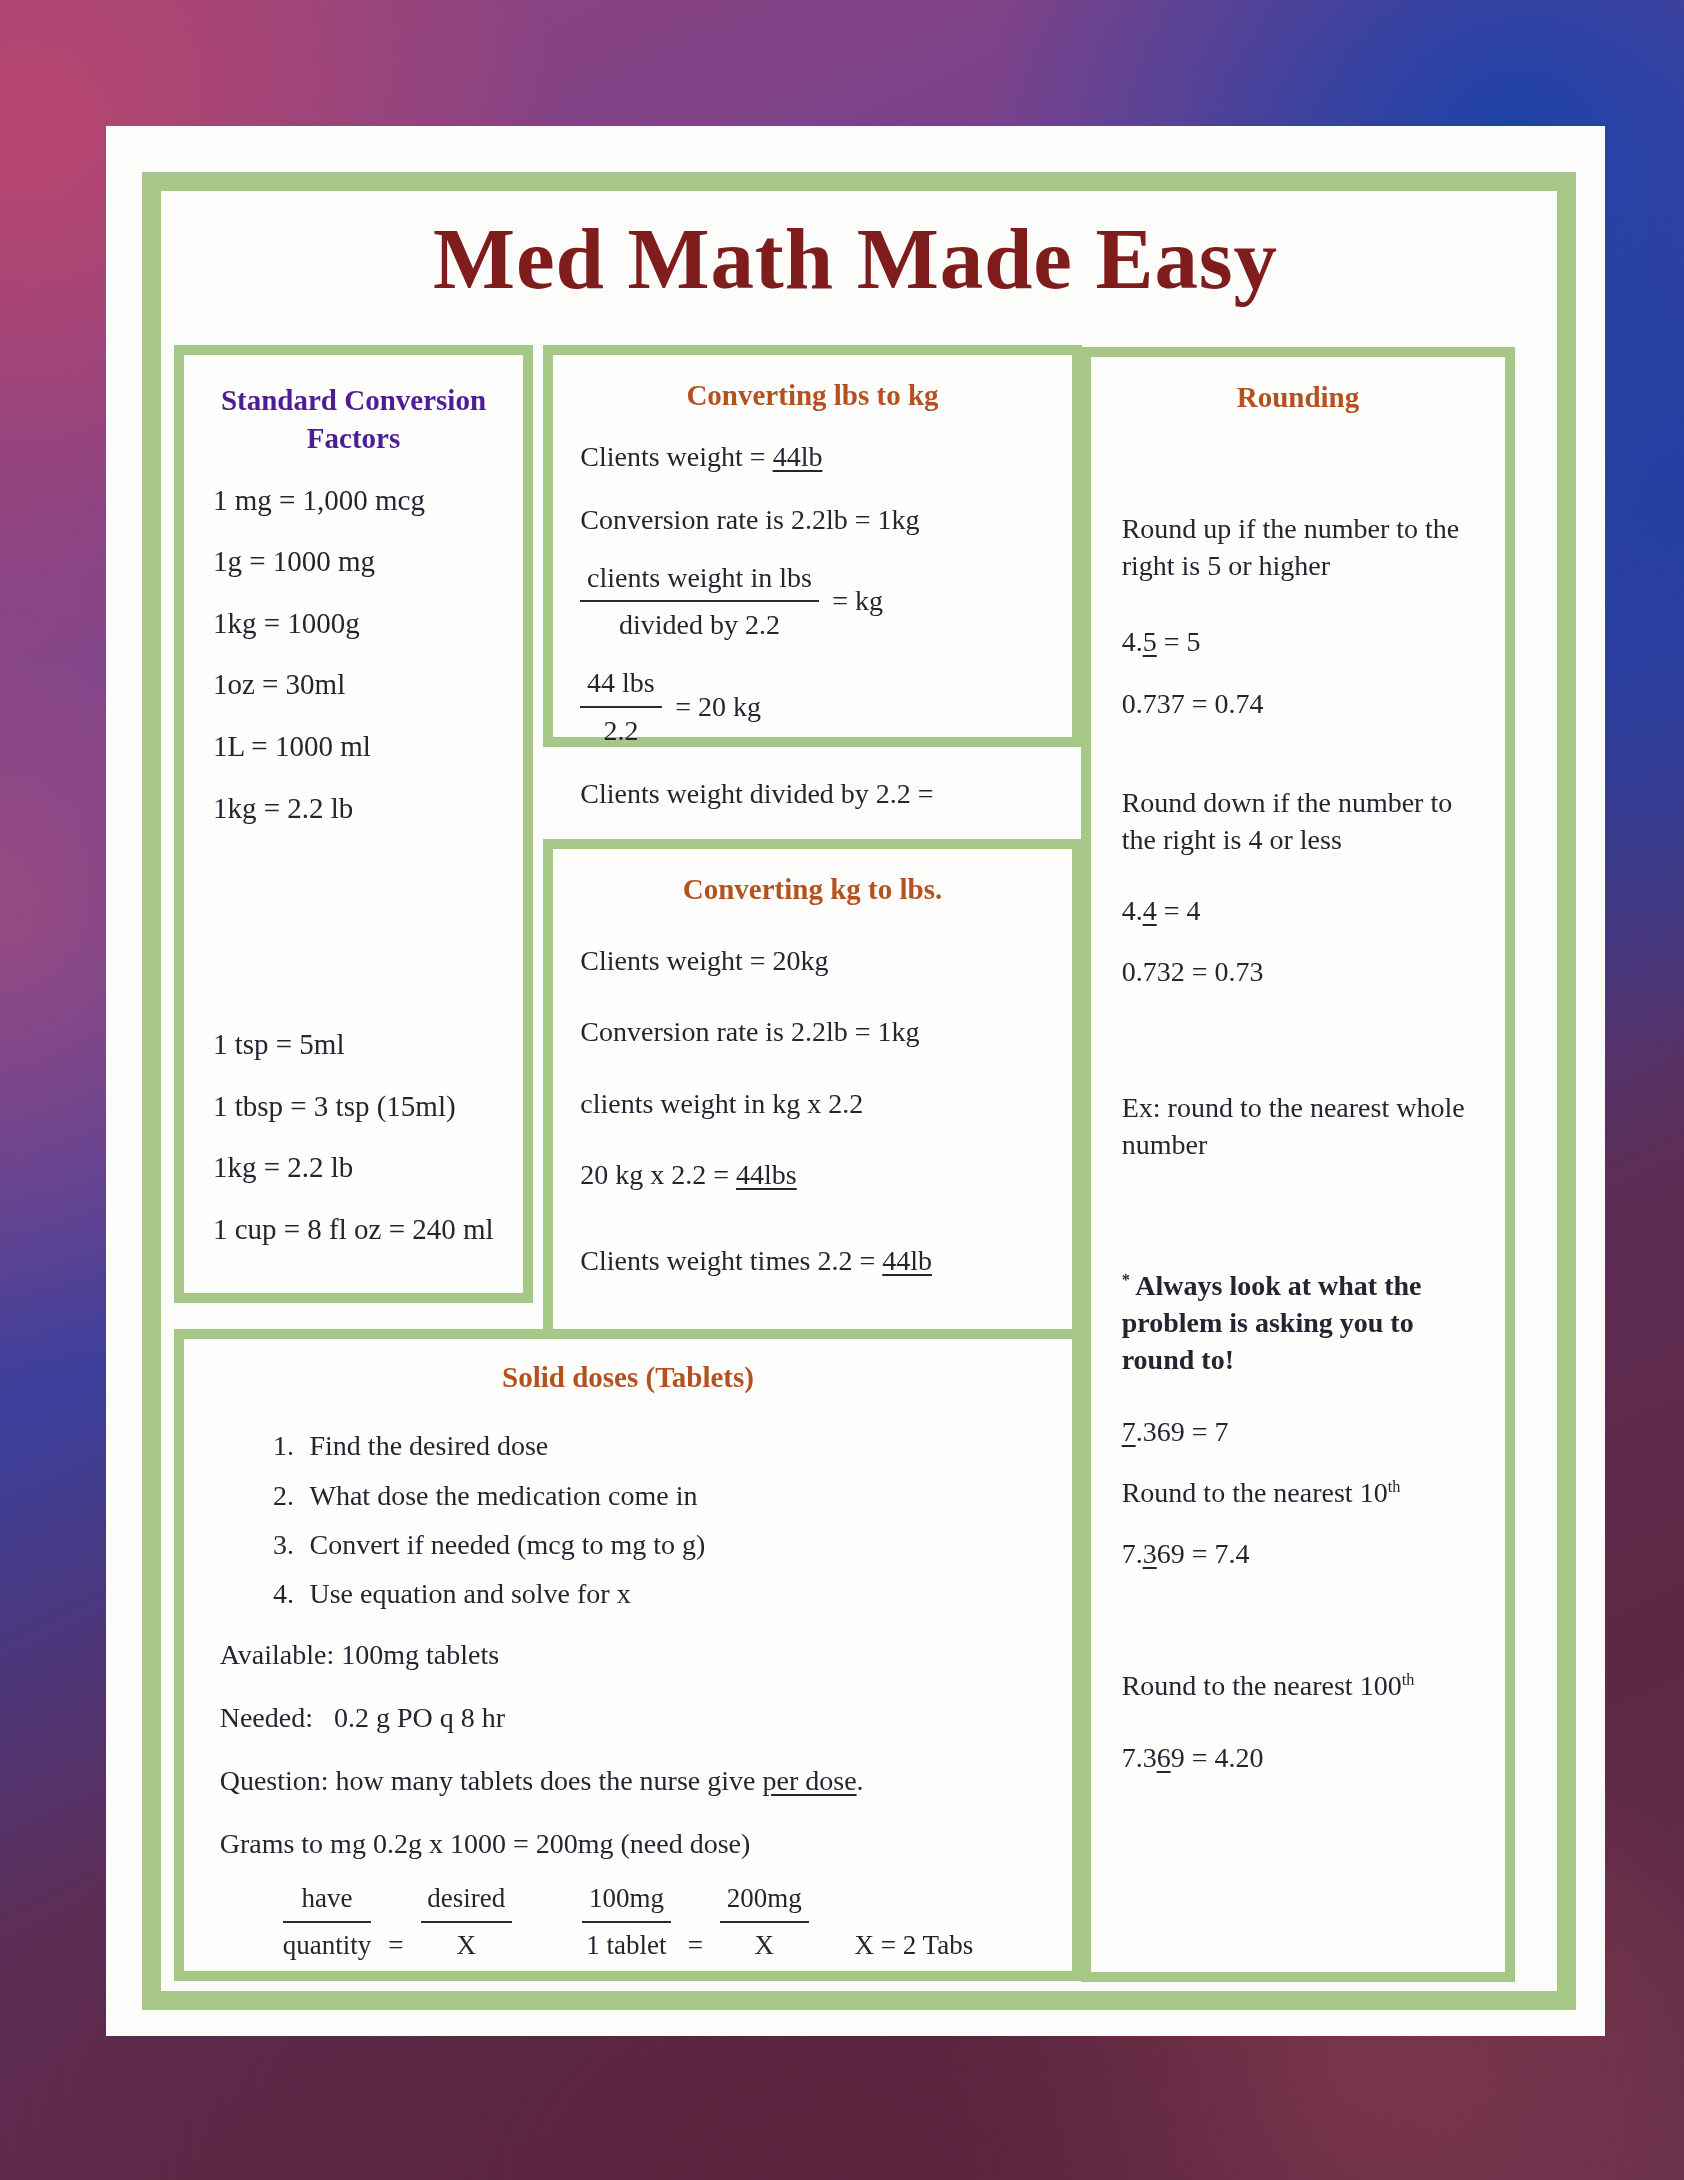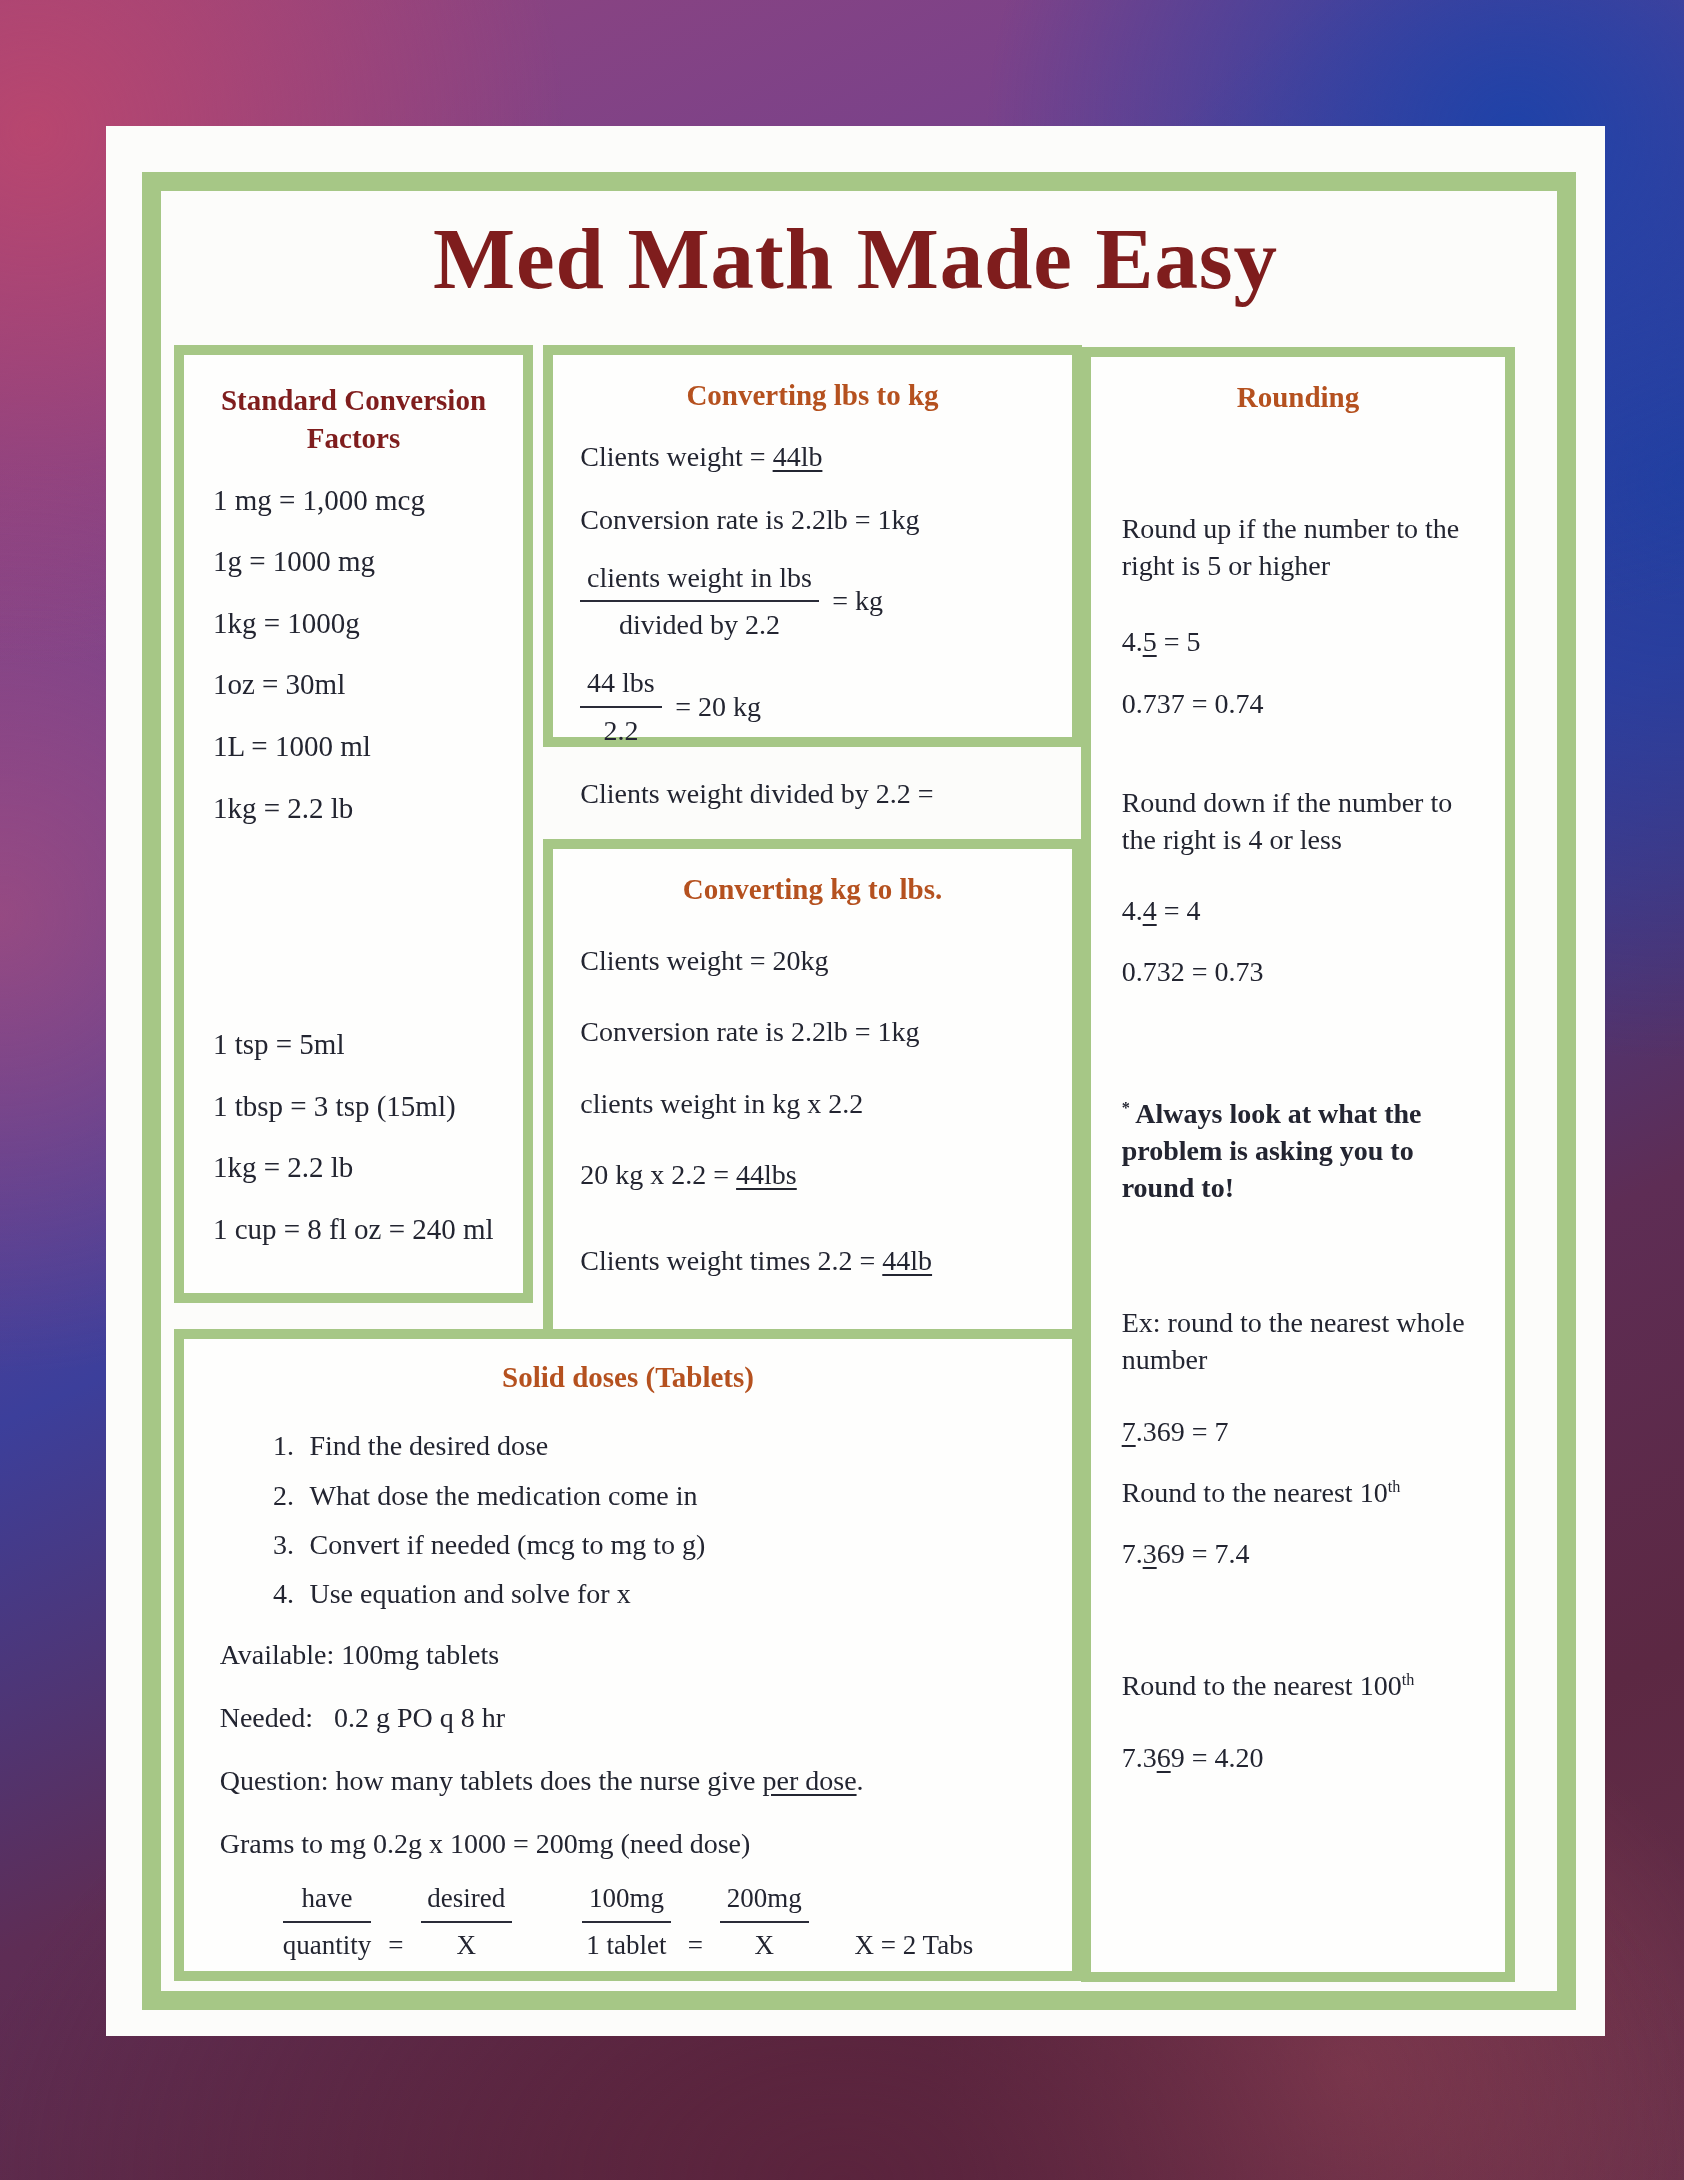--- a/index.html
+++ b/index.html
@@ -28,21 +28,21 @@
     font-size:87px;font-weight:700;color:#7f1d1d;letter-spacing:0.9px;
   }
   .box{
     position:absolute;border:10.2px solid #a6c786;box-sizing:border-box;
     background:#fefefd;color:#232531;font-size:28px;line-height:1.33;
   }
   .box-heading{
     text-align:center;font-weight:700;font-size:29px;color:#b5511f;
     margin:12px 5.1px 0;
   }
-  .heading-dark{color:#7f1d1d;}
+  .heading-dark{color:#4c1d95;}
   .box-standard{left:68px;top:219px;width:359px;height:958px;padding:13.6px 20.4px;font-size:29px;}
   .box-lbs{left:437px;top:219px;width:539px;height:402px;padding:8.5px 25.6px;}
   .box-kg{left:437px;top:713px;width:539px;height:600px;padding:8.5px 25.6px;}
   .box-rounding{left:975px;top:221px;width:434px;height:1635px;padding:8.5px 29px;}
   .box-solid{left:68px;top:1203px;width:908px;height:652px;padding:6.8px 34px;}
   .conv-item{margin:23px 0 0 8.5px;}
   .gap-items{height:175px;}
   .line{margin:24px 0 0 1.7px;}
   .m30{margin-top:25.6px;} .m40{margin-top:34px;} .m45{margin-top:38px;}
   .m58{margin-top:49px;} .m72{margin-top:61px;} .m100{}
@@ -115,22 +115,22 @@
   </div>
 
   <div class="box box-rounding">
     <div class="box-heading">Rounding</div>
     <div class="line m110">Round up if the number to the right is 5 or higher</div>
     <div class="line m45"><span>4.</span><span class="u">5</span><span> = 5</span></div>
     <div class="line m30">0.737 = 0.74</div>
     <div class="line m72">Round down if the number to the right is 4 or less</div>
     <div class="line m40"><span>4.</span><span class="u">4</span><span> = 4</span></div>
     <div class="line">0.732 = 0.73</div>
+    <div class="line m115">Ex: round to the nearest whole number</div>
     <div class="line m122 note"><sup>*</sup><span> Always look at what the problem is asking you to round to!</span></div>
-    <div class="line m115">Ex: round to the nearest whole number</div>
     <div class="line m40"><span class="u">7</span><span>.369 = 7</span></div>
     <div class="line m100"><span>Round to the nearest 10</span><sup>th</sup></div>
     <div class="line"><span>7.</span><span class="u">3</span><span>69 = 7.4</span></div>
     <div class="line m112"><span>Round to the nearest 100</span><sup>th</sup></div>
     <div class="line m40"><span>7.3</span><span class="u">6</span><span>9 = 4.20</span></div>
   </div>
 
   <div class="box box-solid">
     <div class="box-heading">Solid doses (Tablets)</div>
     <ol class="steps">

